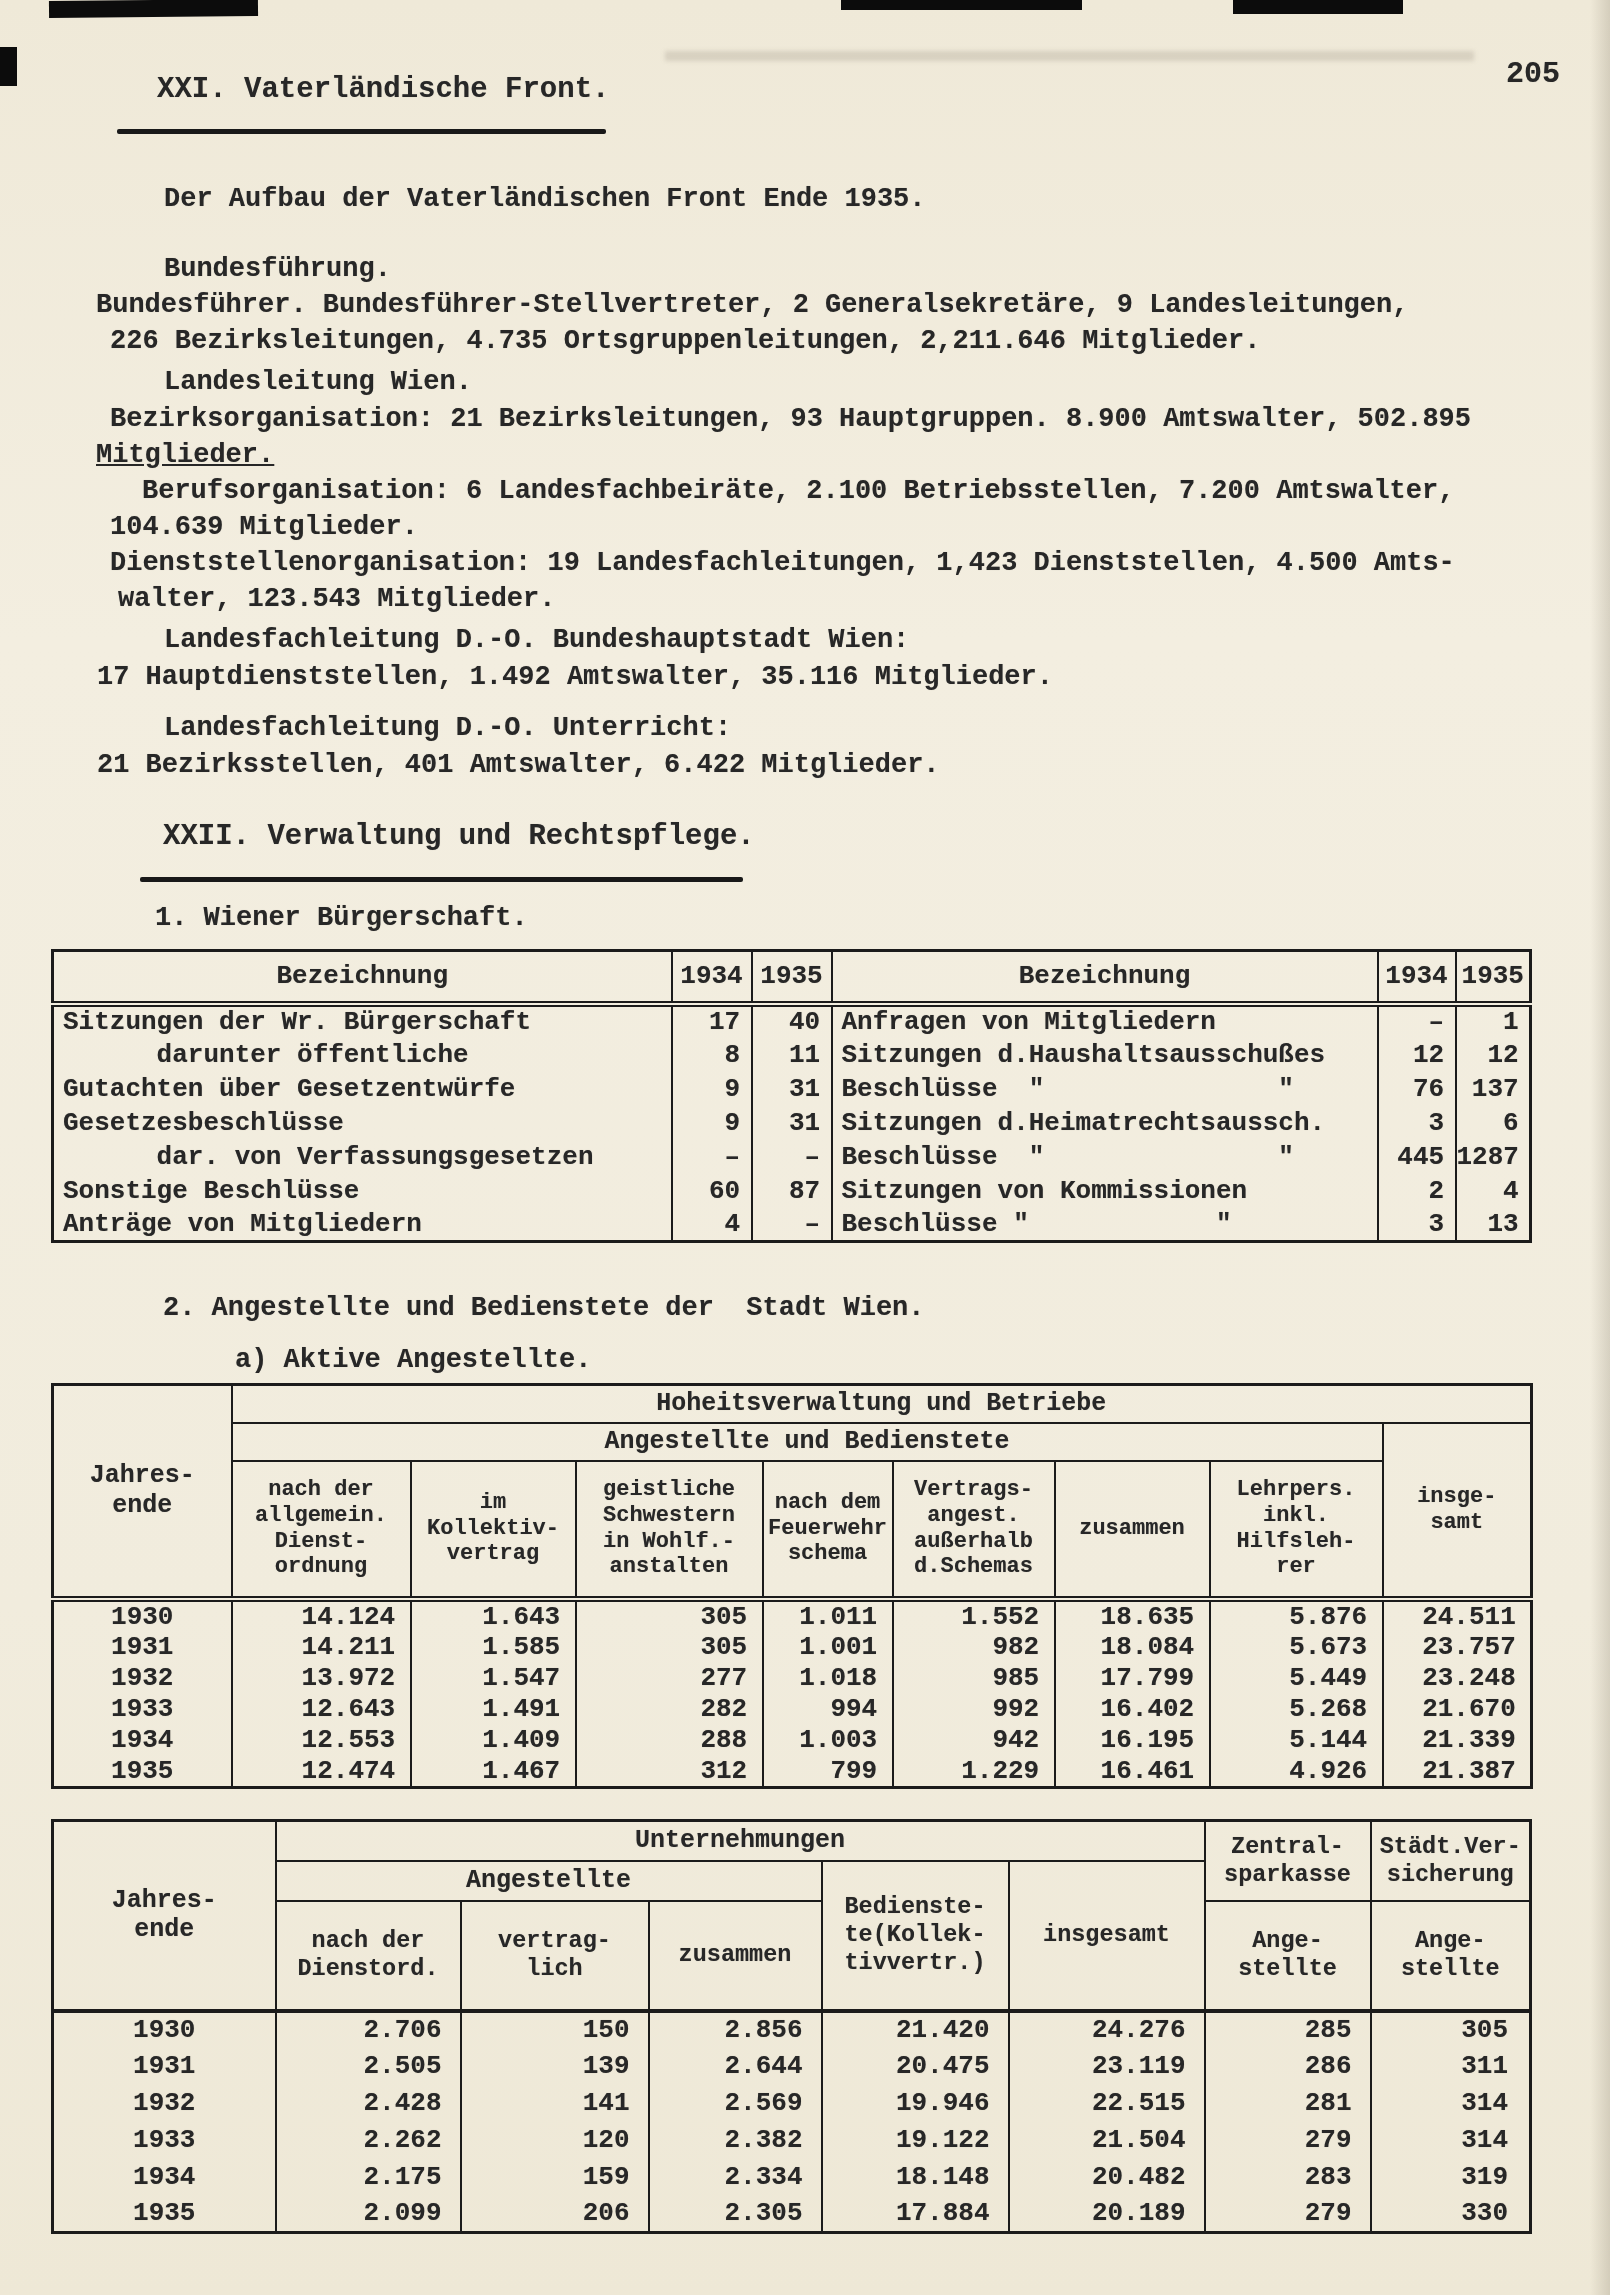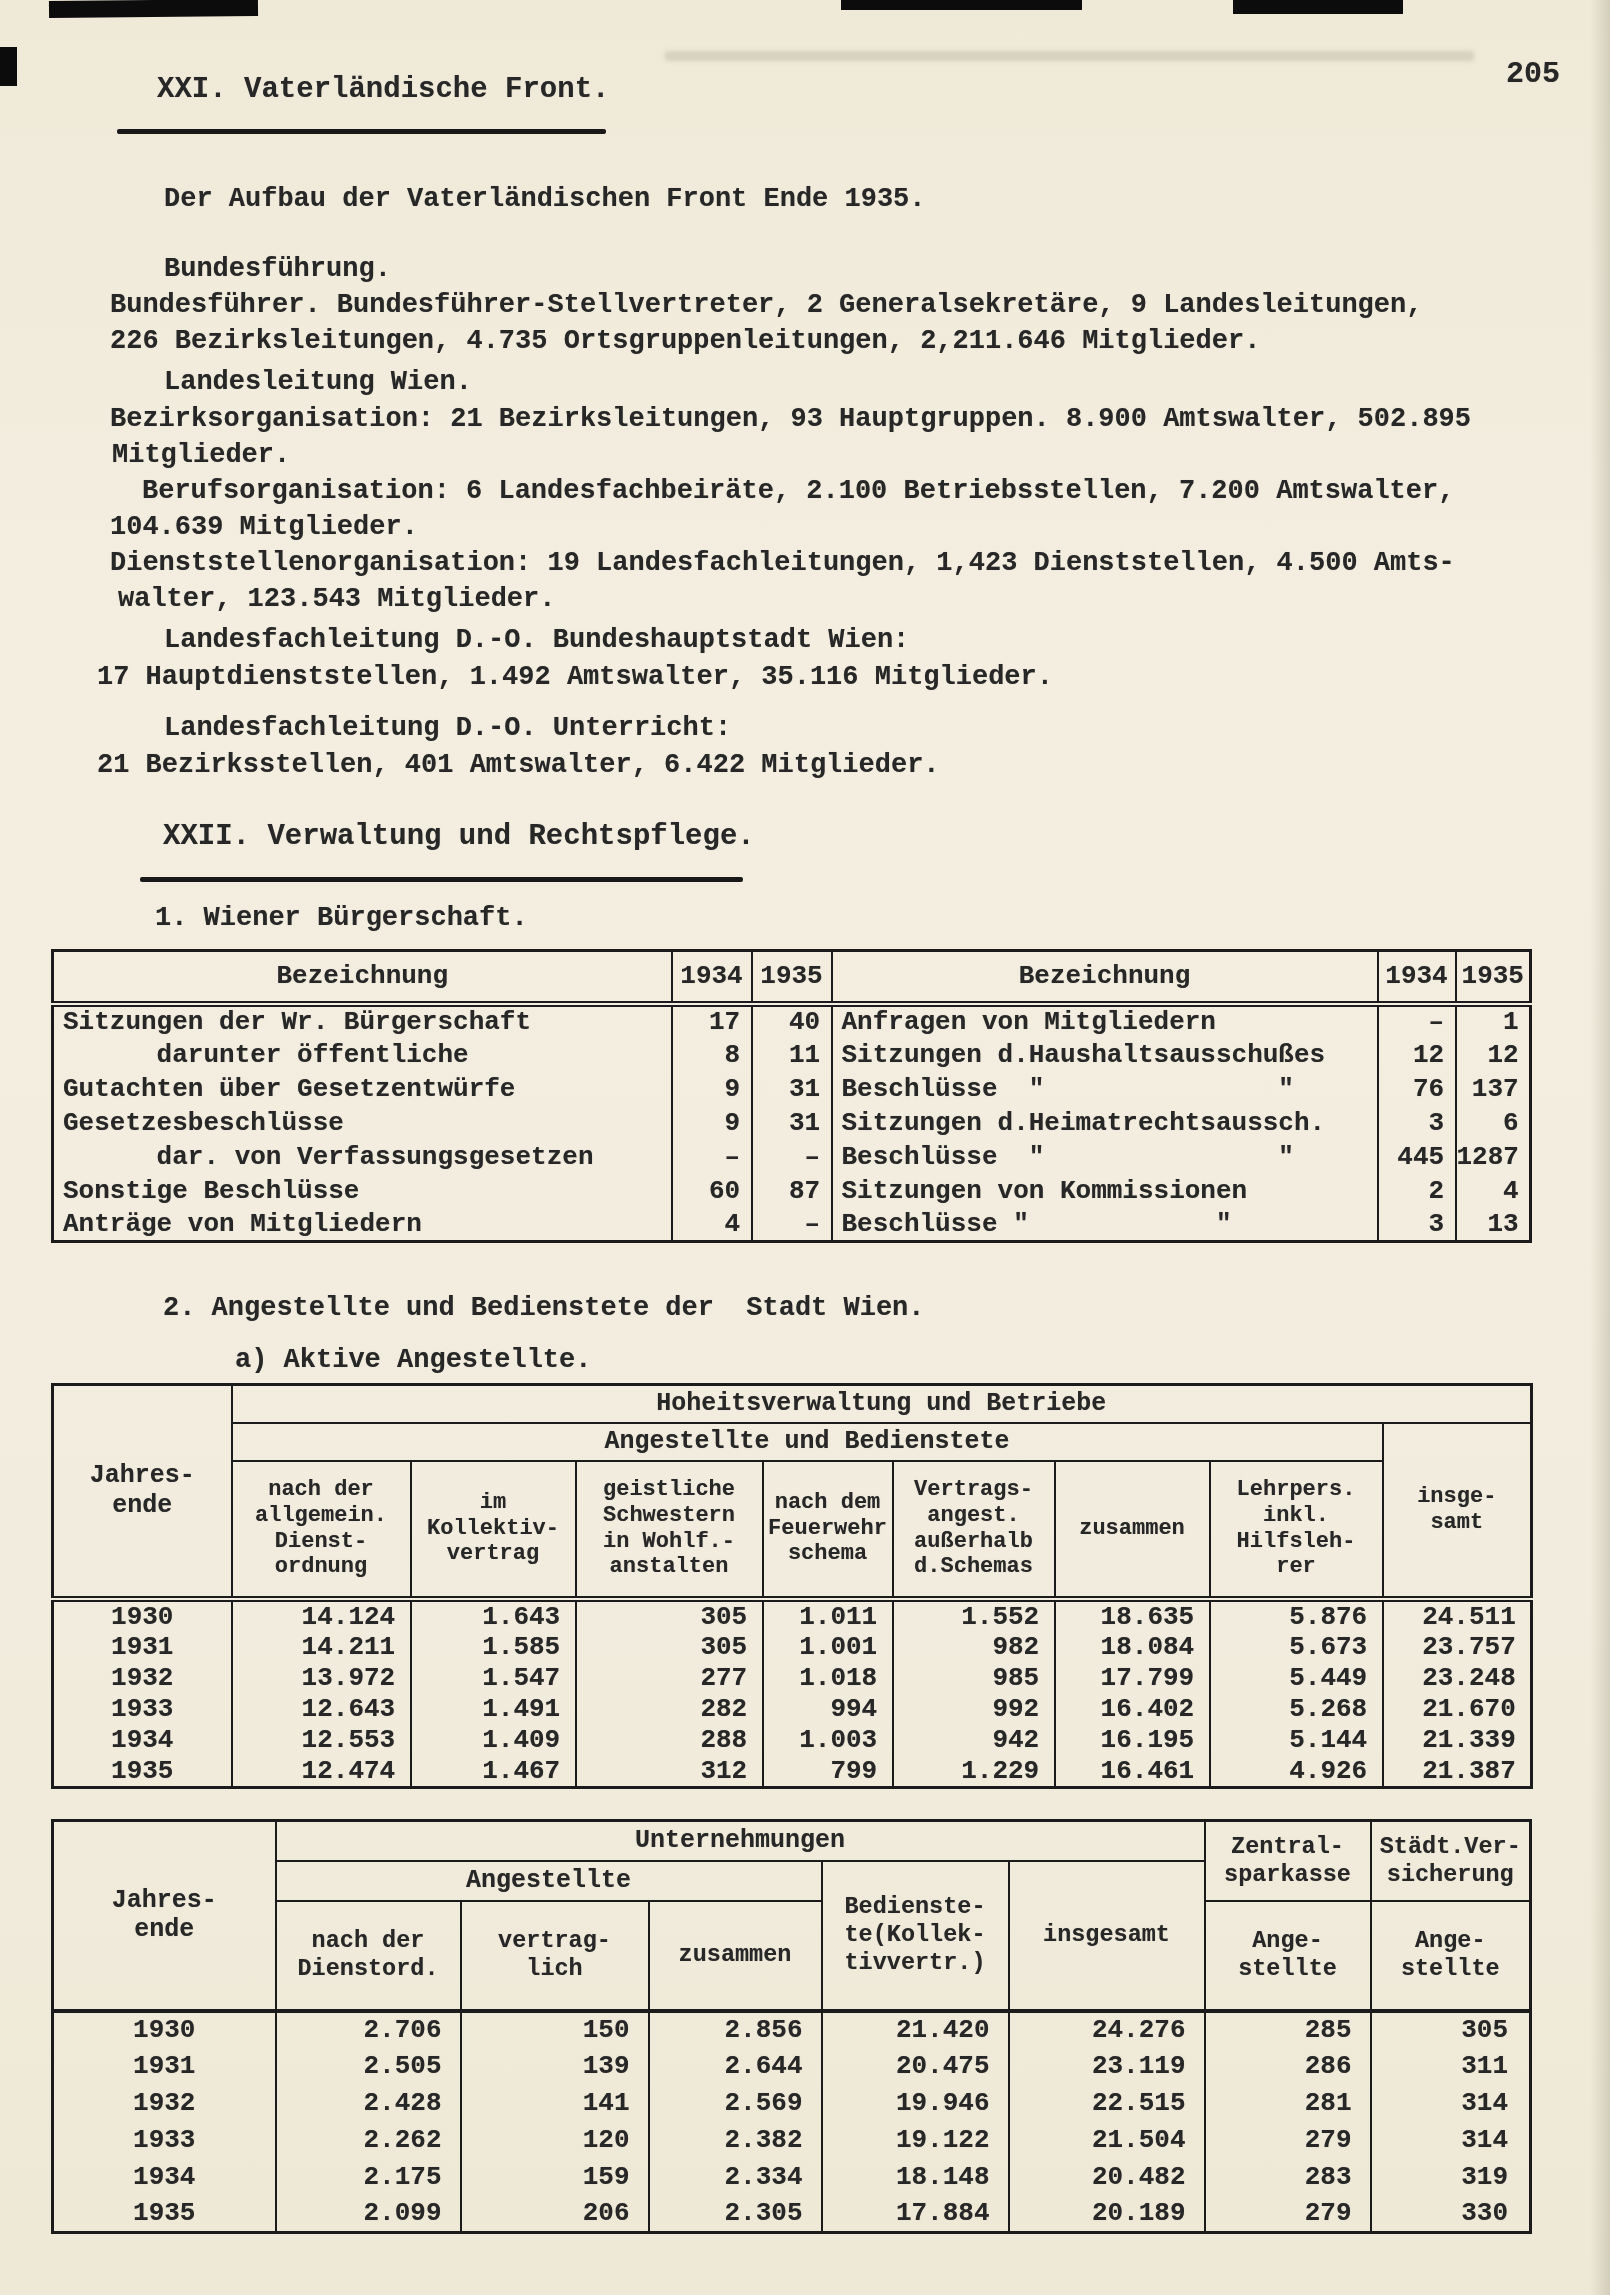--- a/index.html
+++ b/index.html
@@ -73,25 +73,25 @@
   <div class="smudge" style="left:665px;top:51px;width:809px;height:9.8px;"></div>
   <div class="edge"></div>
 
   <div class="pnum" style="left:1506px;top:57px;">205</div>
 
   <div class="h1" style="left:157px;top:73px;">XXI. Vaterländische Front.</div>
   <div class="rule" style="left:117px;top:129px;width:489px;"></div>
 
   <div class="bl" style="left:164px;top:184px;">Der Aufbau der Vaterländischen Front Ende 1935.</div>
   <div class="bl" style="left:164px;top:254px;">Bundesführung.</div>
-  <div class="bl" style="left:110px;top:290px;">Bundesführer. Bundesführer-Stellvertreter, 2 Generalsekretäre, 9 Landesleitungen,</div>
+  <div class="bl" style="left:96px;top:290px;">Bundesführer. Bundesführer-Stellvertreter, 2 Generalsekretäre, 9 Landesleitungen,</div>
   <div class="bl" style="left:110px;top:326px;">226 Bezirksleitungen, 4.735 Ortsgruppenleitungen, 2,211.646 Mitglieder.</div>
   <div class="bl" style="left:164px;top:367px;">Landesleitung Wien.</div>
   <div class="bl" style="left:110px;top:404px;">Bezirksorganisation: 21 Bezirksleitungen, 93 Hauptgruppen. 8.900 Amtswalter, 502.895</div>
-  <div class="bl" style="left:112px;top:440px;">Mitglieder.</div>
+  <div class="bl" style="left:96px;top:440px;text-decoration:underline;">Mitglieder.</div>
   <div class="bl" style="left:110px;top:476px;margin-left:32px;">Berufsorganisation: 6 Landesfachbeiräte, 2.100 Betriebsstellen, 7.200 Amtswalter,</div>
   <div class="bl" style="left:110px;top:512px;">104.639 Mitglieder.</div>
   <div class="bl" style="left:110px;top:548px;">Dienststellenorganisation: 19 Landesfachleitungen, 1,423 Dienststellen, 4.500 Amts-</div>
   <div class="bl" style="left:118px;top:584px;">walter, 123.543 Mitglieder.</div>
   <div class="bl" style="left:164px;top:625px;">Landesfachleitung D.-O. Bundeshauptstadt Wien:</div>
   <div class="bl" style="left:97px;top:662px;">17 Hauptdienststellen, 1.492 Amtswalter, 35.116 Mitglieder.</div>
   <div class="bl" style="left:164px;top:713px;">Landesfachleitung D.-O. Unterricht:</div>
   <div class="bl" style="left:97px;top:750px;">21 Bezirksstellen, 401 Amtswalter, 6.422 Mitglieder.</div>
 
   <div class="h1" style="left:163px;top:820px;">XXII. Verwaltung und Rechtspflege.</div>

